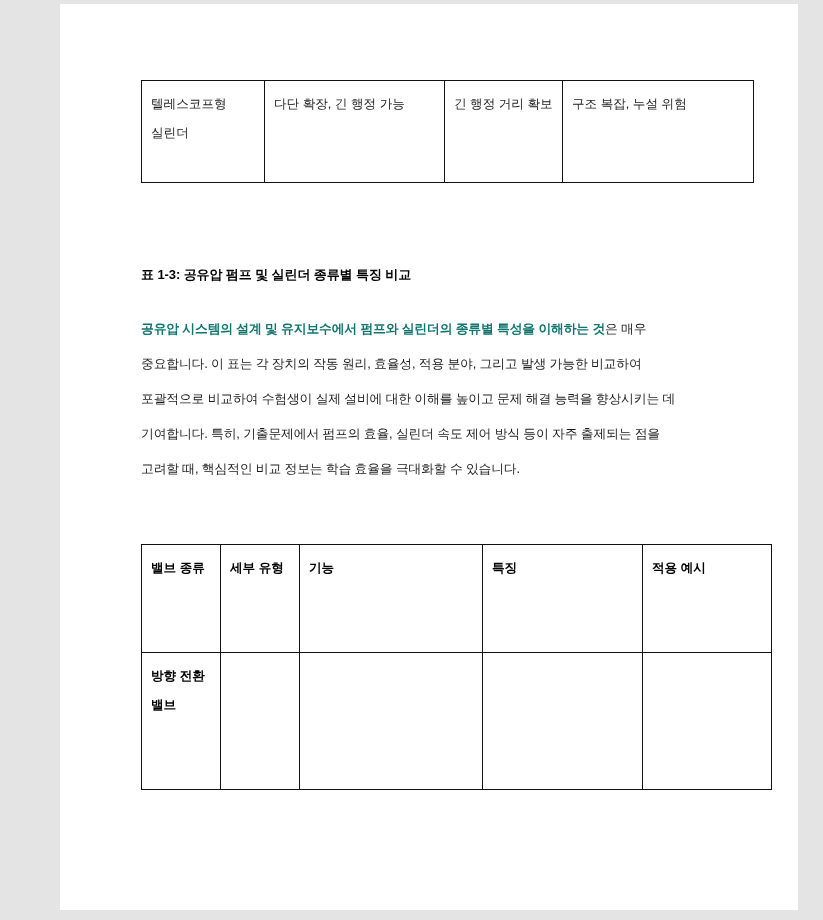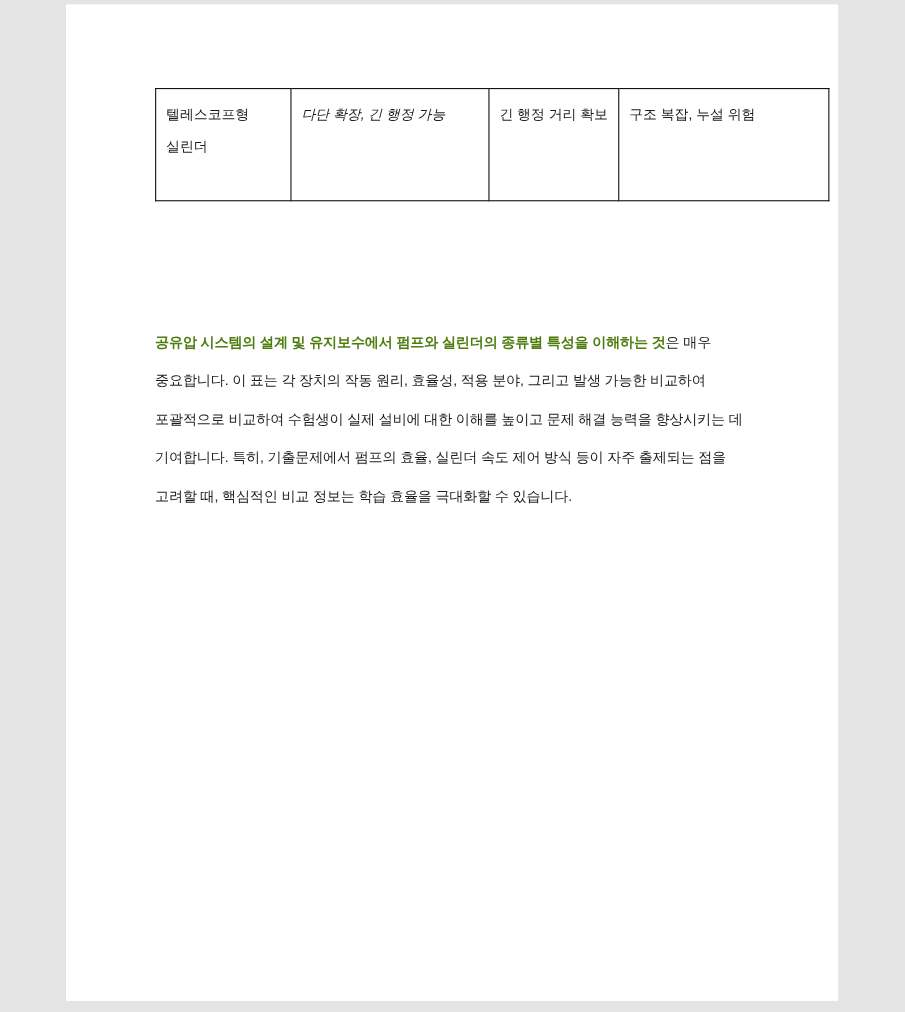--- a/index.html
+++ b/index.html
@@ -13,20 +13,21 @@
     font-family: "Liberation Sans", "DejaVu Sans", sans-serif;
     overflow: hidden;
   }
   .page {
     position: absolute;
     left: 60px;
     top: 4px;
     width: 702px;
     height: 906px;
     background: #ffffff;
+    padding-left: 36px;
   }
   .content {
     position: absolute;
     left: 81px;
     top: 76px;
     width: 541px;
   }
 
   
   table.doc-table {
@@ -47,21 +48,21 @@
   }
   table.doc-table td.hdr {
     font-weight: 700;
     color: #000000;
   }
 
   
   .table-top { margin: 0; }
   .table-top td { height: 84px; }
   .ct1 { width: 105px; }
-  .ct2 { width: 162px; font-style: italic; }
+  .ct2 { width: 162px; }
   .ct3 { width: 100px; margin-top: 44px; }
   .ct4 { width: 173px; }
 
   
   .table-bottom .cb1 { width: 61px; }
   .table-bottom .cb2 { width: 61px; }
   .table-bottom .cb3 { width: 165px; }
   .table-bottom .cb4 { width: 142px; }
   .table-bottom .cb5 { width: 111px; }
   .table-bottom tr.row-head td { height: 90px; }
@@ -79,21 +80,21 @@
   .para {
     margin: 0;
     padding: 0;
     font-size: 12.8px;
     line-height: 35px;
     color: #1a1a1a;
     word-break: keep-all;
     letter-spacing: -0.15px;
   }
   .para .hl {
-    color: #4d7c0f;
+    color: #0f766e;
     font-weight: 700;
   }
 
   .gap-after-table-top { height: 83px; }
   .gap-after-caption { height: 27px; }
   .gap-after-para { height: 58px; }
 </style>
 </head>
 <body>
 
@@ -106,22 +107,41 @@
         <td class="ct1">텔레스코프형 실린더</td>
         <td class="ct2">다단 확장, 긴 행정 가능</td>
         <td class="ct3">긴 행정 거리 확보</td>
         <td class="ct4">구조 복잡, 누설 위험</td>
       </tr>
     </tbody>
       </table>
 
     <div class="gap-after-table-top"></div>
 
+    <p class="caption">표 1-3: 공유압 펌프 및 실린더 종류별 특징 비교</p>
 
     <div class="gap-after-caption"></div>
 
     <p class="para"><span class="hl">공유압 시스템의 설계 및 유지보수에서 펌프와 실린더의 종류별 특성을 이해하는 것</span><span>은 매우 중요합니다. 이 표는 각 장치의 작동 원리, 효율성, 적용 분야, 그리고 발생 가능한 비교하여 포괄적으로 비교하여 수험생이 실제 설비에 대한 이해를 높이고 문제 해결 능력을 향상시키는 데 기여합니다. 특히, 기출문제에서 펌프의 효율, 실린더 속도 제어 방식 등이 자주 출제되는 점을 고려할 때, 핵심적인 비교 정보는 학습 효율을 극대화할 수 있습니다.</span></p>
 
     <div class="gap-after-para"></div>
 
+    <table class="doc-table table-bottom">
+      <tbody>
+          <tr class="row-head">
+        <td class="hdr cb1">밸브 종류</td>
+        <td class="hdr cb2">세부 유형</td>
+        <td class="hdr cb3">기능</td>
+        <td class="hdr cb4">특징</td>
+        <td class="hdr cb5">적용 예시</td>
+      </tr>
+      <tr class="row-body">
+        <td class="hdr cb1">방향 전환 밸브</td>
+        <td class="cb2"></td>
+        <td class="cb3"></td>
+        <td class="cb4"></td>
+        <td class="cb5"></td>
+      </tr>
+    </tbody>
+      </table>
 
   </div>
 </div>
 
 </body></html>

